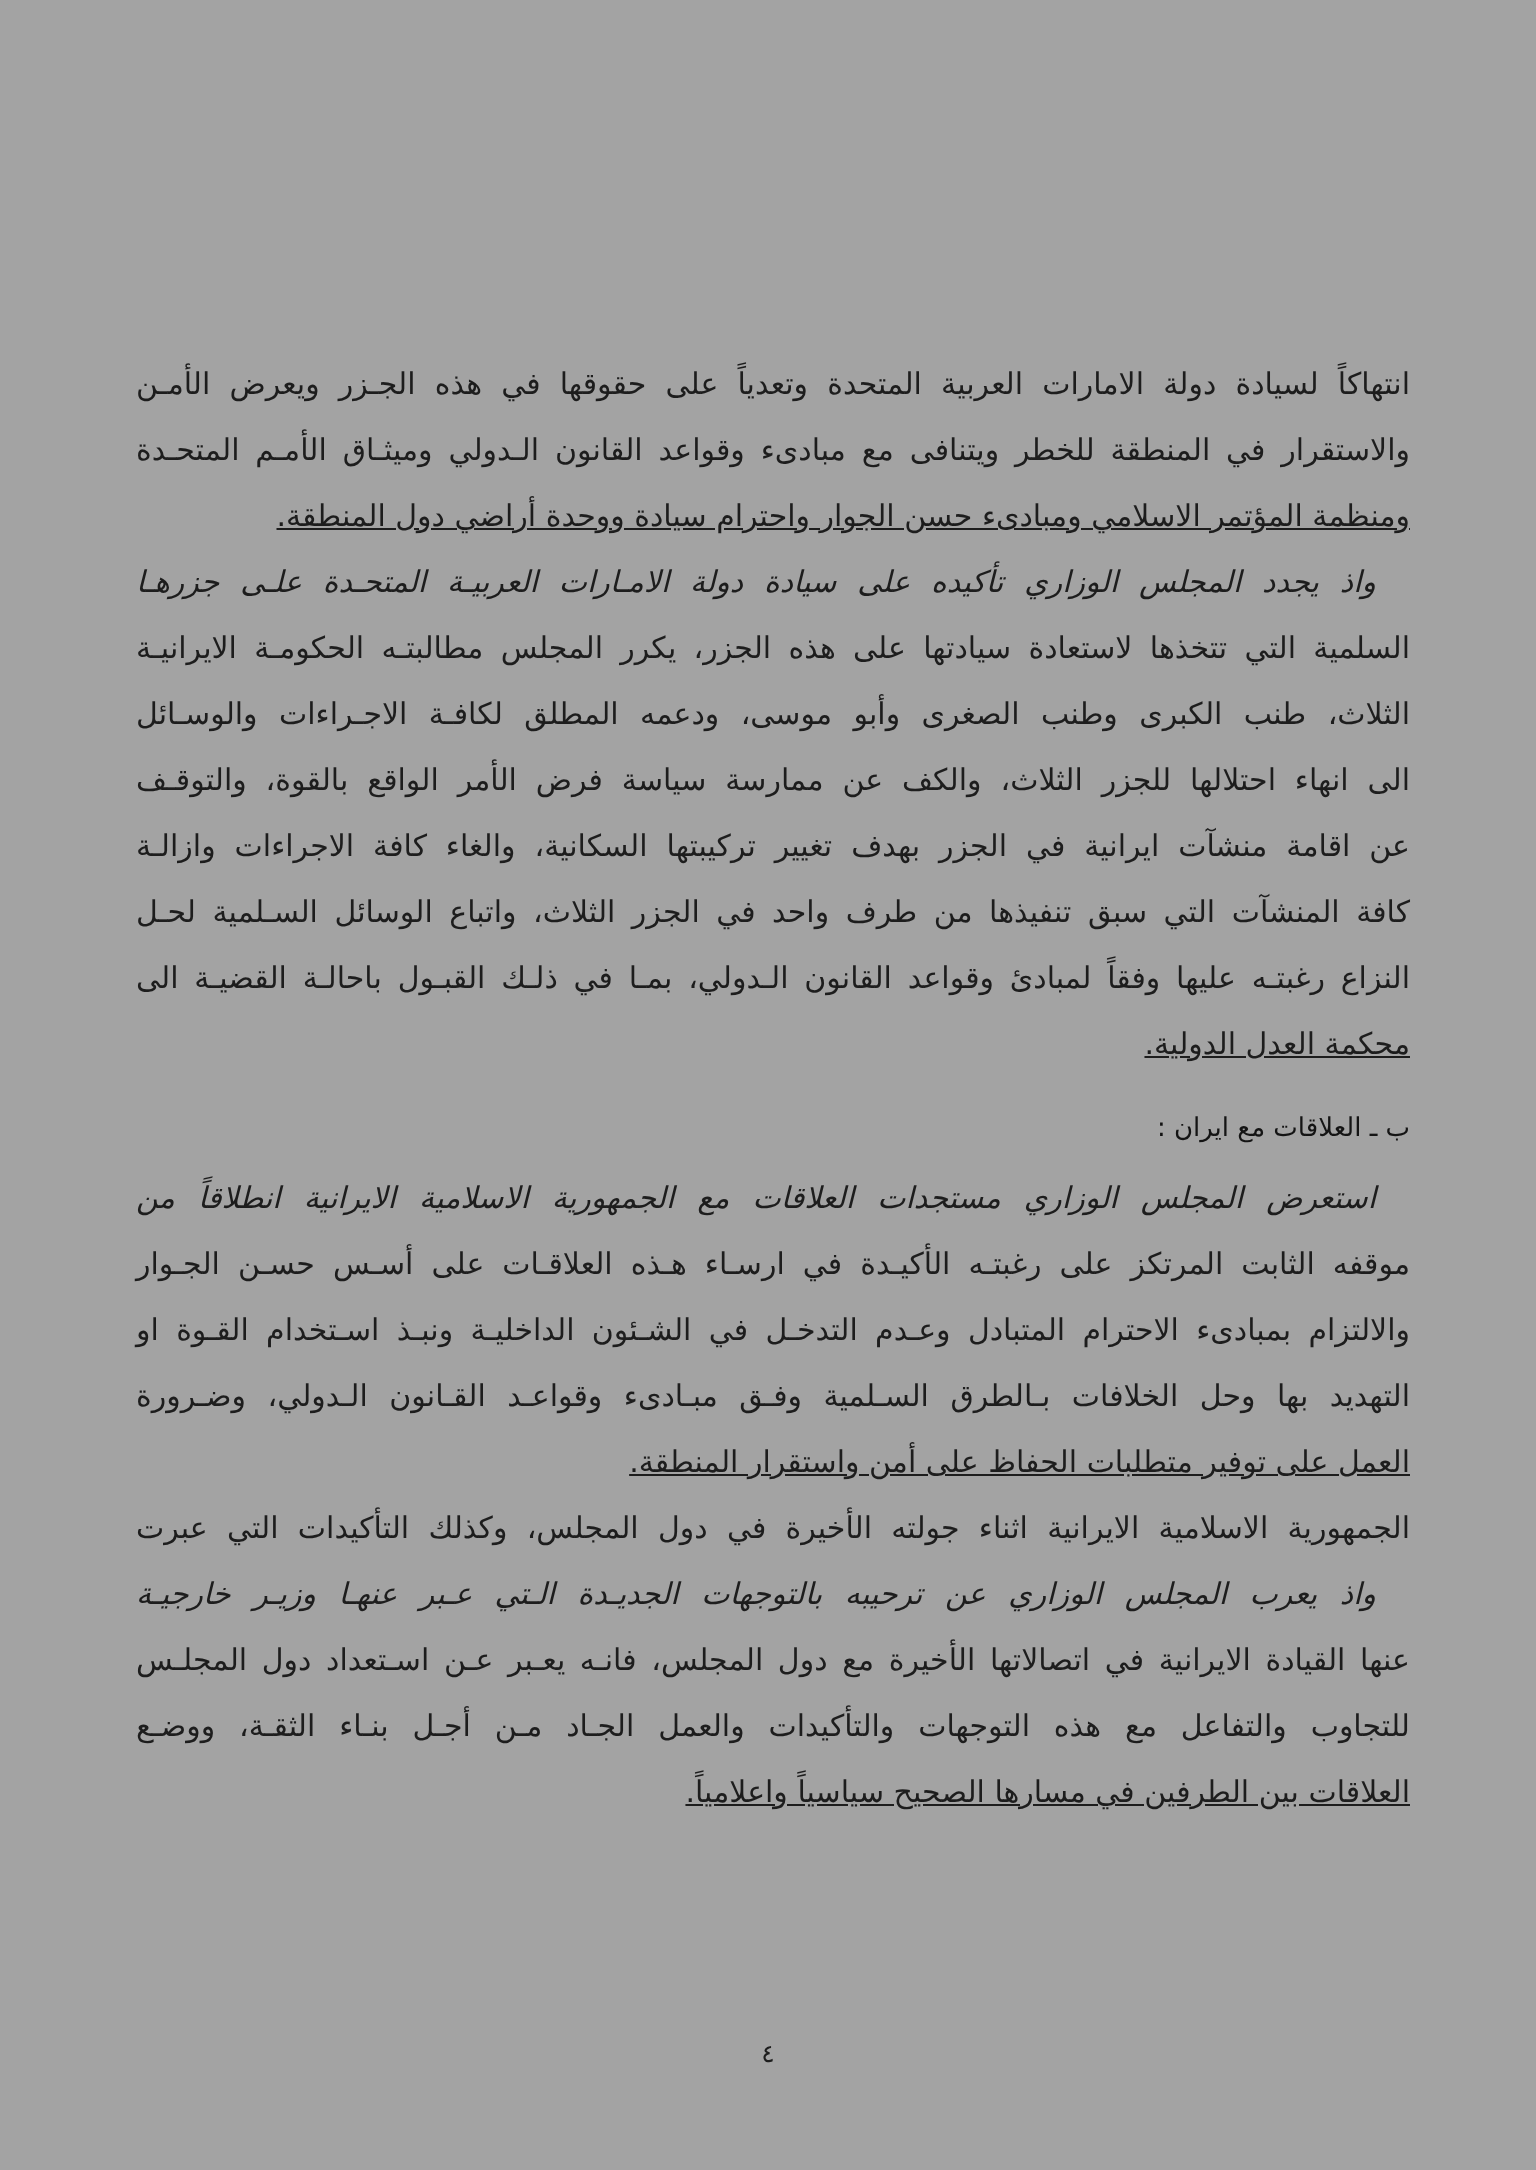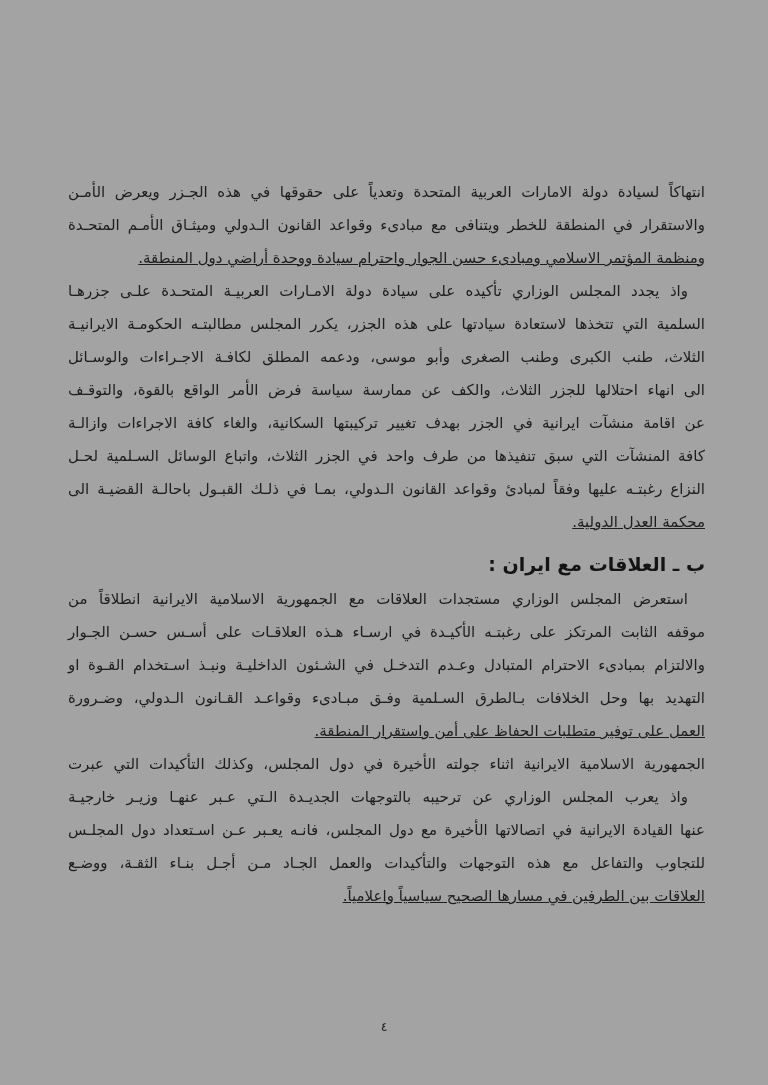--- a/index.html
+++ b/index.html
@@ -38,24 +38,25 @@
     text-align-last: justify;
     letter-spacing: 0.1px;
   }
   .line.end {
     text-align: right;
     text-align-last: right;
     text-decoration: underline;
   }
   .line.indent {
     padding-right: 17px;
+    font-style: italic;
   }
   .heading {
-    font-weight: 700;
-    font-size: 19px;
+    font-weight: 400;
+    font-size: 13px;
     line-height: 33px;
     text-align: right;
     margin: 9px 0 2px 0;
     color: #141414;
   }
   .page-number {
     position: absolute;
     top: 1019px;
     left: 0;
     width: 768px;

